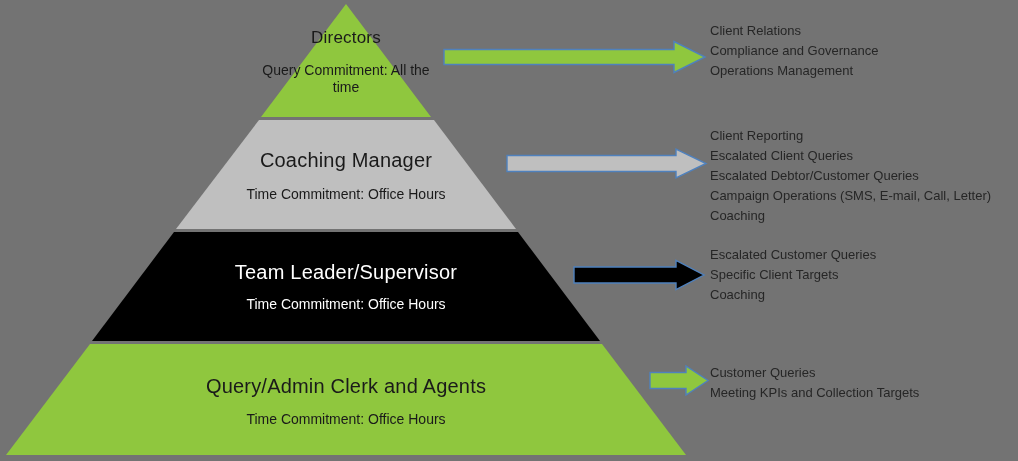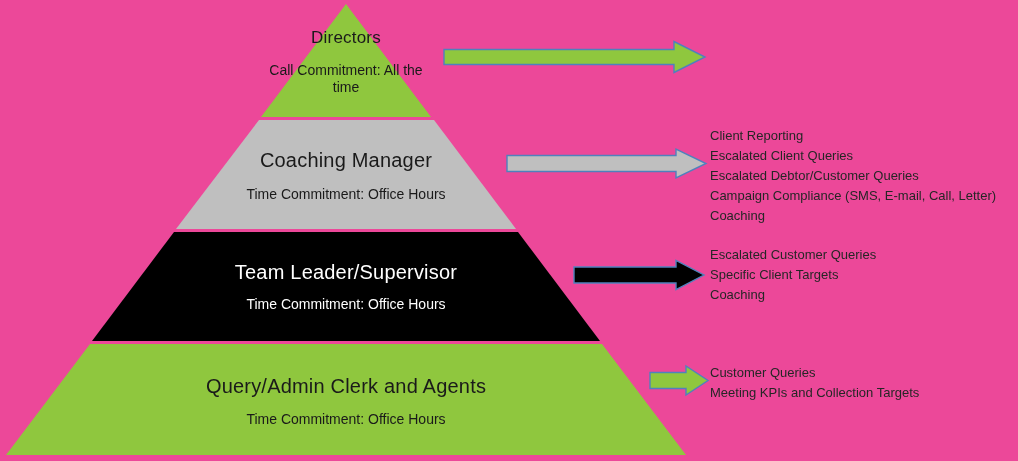--- a/index.html
+++ b/index.html
@@ -5,21 +5,21 @@
   html, body {
     margin: 0;
     padding: 0;
     background: #FFFFFF;
     font-family: "Liberation Sans", sans-serif;
   }
   .canvas {
     position: relative;
     width: 1018px;
     height: 461px;
-    background: #ec4899;
+    background: #737373;
     overflow: hidden;
   }
   .layer-svg {
     position: absolute;
     left: 0;
     top: 0;
     width: 1018px;
     height: 461px;
   }
   .tier-title {
@@ -65,37 +65,42 @@
     <polygon points="174,232 518,232 600,341 92,341" fill="#000000"></polygon>
     <polygon points="90,344 602,344 686,455 6,455" fill="#8FC73E"></polygon>
 
     <polygon points="444,49.5 674,49.5 674,41.5 705,57 674,72.5 674,64.5 444,64.5" stroke-width="1.4" fill="#8FC73E" stroke="#4F81BD"></polygon>
     <polygon points="507,155.5 676,155.5 676,149 706,163.5 676,178 676,171.5 507,171.5" stroke-width="1.4" fill="#BFBFBF" stroke="#4F81BD"></polygon>
     <polygon points="574,267 676,267 676,260.5 704,275 676,289.5 676,283 574,283" stroke-width="1.4" fill="#000000" stroke="#4F81BD"></polygon>
     <polygon points="650,372.5 686,372.5 686,366 708,380.5 686,395 686,388.5 650,388.5" stroke-width="1.4" fill="#8FC73E" stroke="#4F81BD"></polygon>
   </svg>
 
   <div class="tier-title small" style="left:96px; top:28px;">Directors</div>
-  <div class="tier-time wrap" style="left:261px; top:62px;">Call Commitment: All the time</div>
+  <div class="tier-time wrap" style="left:261px; top:62px;">Query Commitment: All the time</div>
 
   <div class="tier-title" style="left:96px; top:149px;">Coaching Manager</div>
   <div class="tier-time" style="left:96px; top:186px;">Time Commitment: Office Hours</div>
 
   <div class="tier-title light" style="left:96px; top:261px;">Team Leader/Supervisor</div>
   <div class="tier-time light" style="left:96px; top:296px;">Time Commitment: Office Hours</div>
 
   <div class="tier-title" style="left:96px; top:375px;">Query/Admin Clerk and Agents</div>
   <div class="tier-time" style="left:96px; top:411px;">Time Commitment: Office Hours</div>
 
+  <div class="resp-list" style="top:21px;">
+    <div class="resp-item">Client Relations</div>
+    <div class="resp-item">Compliance and Governance</div>
+    <div class="resp-item">Operations Management</div>
+  </div>
 
   <div class="resp-list" style="top:126px;">
     <div class="resp-item">Client Reporting</div>
     <div class="resp-item">Escalated Client Queries</div>
     <div class="resp-item">Escalated Debtor/Customer Queries</div>
-    <div class="resp-item">Campaign Compliance (SMS, E-mail, Call, Letter)</div>
+    <div class="resp-item">Campaign Operations (SMS, E-mail, Call, Letter)</div>
     <div class="resp-item">Coaching</div>
   </div>
 
   <div class="resp-list" style="top:245px;">
     <div class="resp-item">Escalated Customer Queries</div>
     <div class="resp-item">Specific Client Targets</div>
     <div class="resp-item">Coaching</div>
   </div>
 
   <div class="resp-list" style="top:363px;">

